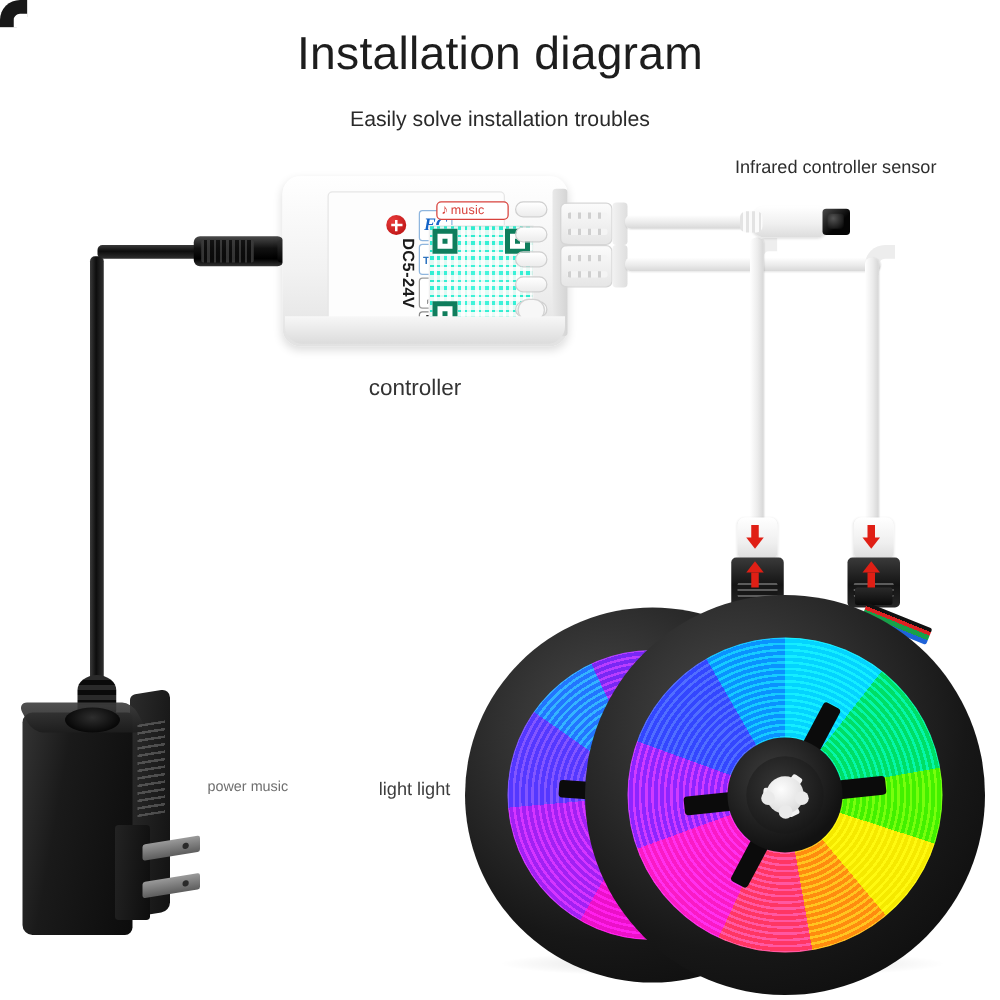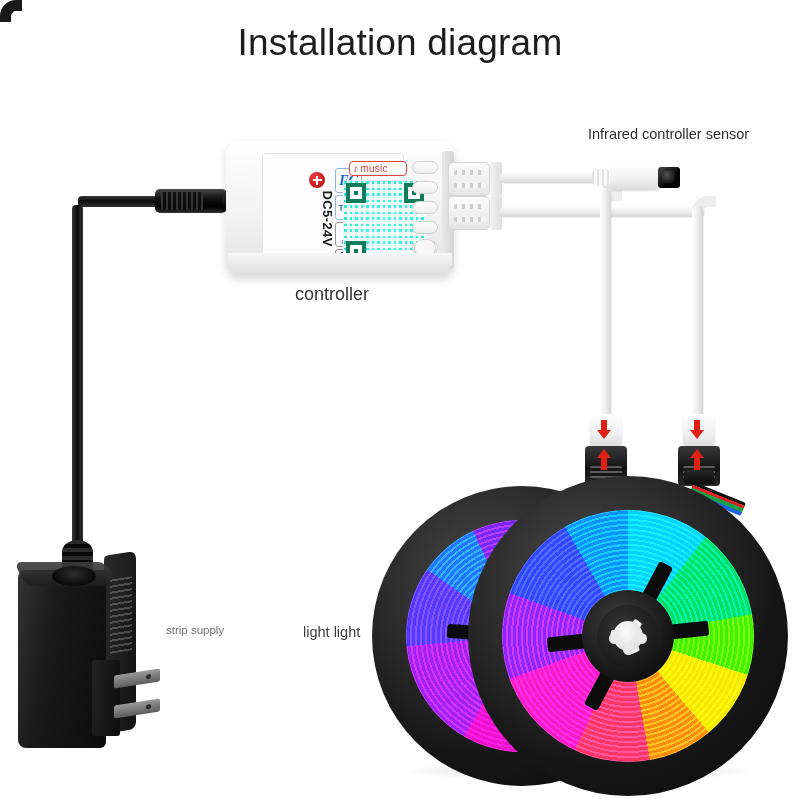--- a/index.html
+++ b/index.html
@@ -9,21 +9,21 @@
 
   
   #title{position:absolute;left:0;top:22px;width:800px;text-align:center;
          font-size:37px;font-weight:400;color:#1d1d1d;letter-spacing:.2px;}
   #subtitle{position:absolute;left:0;top:86px;width:800px;text-align:center;
             font-size:17px;font-weight:400;color:#2a2a2a;}
 
   
   .lbl{position:absolute;font-size:15px;color:#3a3a3a;white-space:nowrap;}
   #lbl-ir{left:588px;top:126px;font-size:14.5px;color:#2e2e2e;}
-  #lbl-controller{left:295px;top:284px;font-size:18px;color:#333;}
+  #lbl-controller{left:295px;top:300px;font-size:18px;color:#333;}
   #lbl-strip{left:303px;top:624px;font-size:14.5px;color:#3d3d3d;}
   #lbl-power{left:166px;top:624px;font-size:11.5px;color:#6f6f6f;}
 
   
   .dccable{position:absolute;background:#1b1b1b;}
   #dc-vert{left:72px;top:205px;width:11px;height:360px;
            background:linear-gradient(90deg,#3a3a3a,#0d0d0d 45%,#2f2f2f);
            border-radius:4px;}
   #dc-horz{left:78px;top:196px;width:110px;height:11px;
            background:linear-gradient(180deg,#3a3a3a,#0d0d0d 45%,#2f2f2f);
@@ -279,41 +279,42 @@
   
   #reel-shadow{position:absolute;left:398px;top:760px;width:360px;height:22px;
       background:radial-gradient(ellipse at 50% 50%,rgba(0,0,0,.18),rgba(0,0,0,0) 70%);z-index:0;}
 </style>
 </head>
 <body>
 
 <div class="stage">
 
   <div id="title" class="lbl" style="position:absolute;">Installation diagram</div>
+  <div id="subtitle">Easily solve installation troubles</div>
 
   <div id="reel-shadow"></div>
 
   <div id="dc-horz" class="dccable"></div>
   <div id="dc-elbow"></div>
   <div id="dc-vert" class="dccable"></div>
   <div id="dc-plug"></div>
   <div id="dc-plug-tip"></div>
   <div id="dc-strain"></div>
 
   <div id="adapter">
     <div id="ad-side"></div>
     <div id="ad-face"></div>
     <div id="ad-top"></div>
     <div id="ad-boss"></div>
     <div id="ad-print"></div>
     <div id="prong-base"></div>
     <div id="prong1" class="prong"></div>
     <div id="prong2" class="prong"></div>
   </div>
-  <div id="lbl-power" class="lbl">strip supply</div>
+  <div id="lbl-power" class="lbl">power music</div>
 
   <div id="controller">
     <div id="ctrl-face">
 
       <div id="badge-col">
         <div id="b-plus"></div>
         <div id="b-dc">DC5-24V</div>
         <div id="b-excl"></div>
       </div>
 

